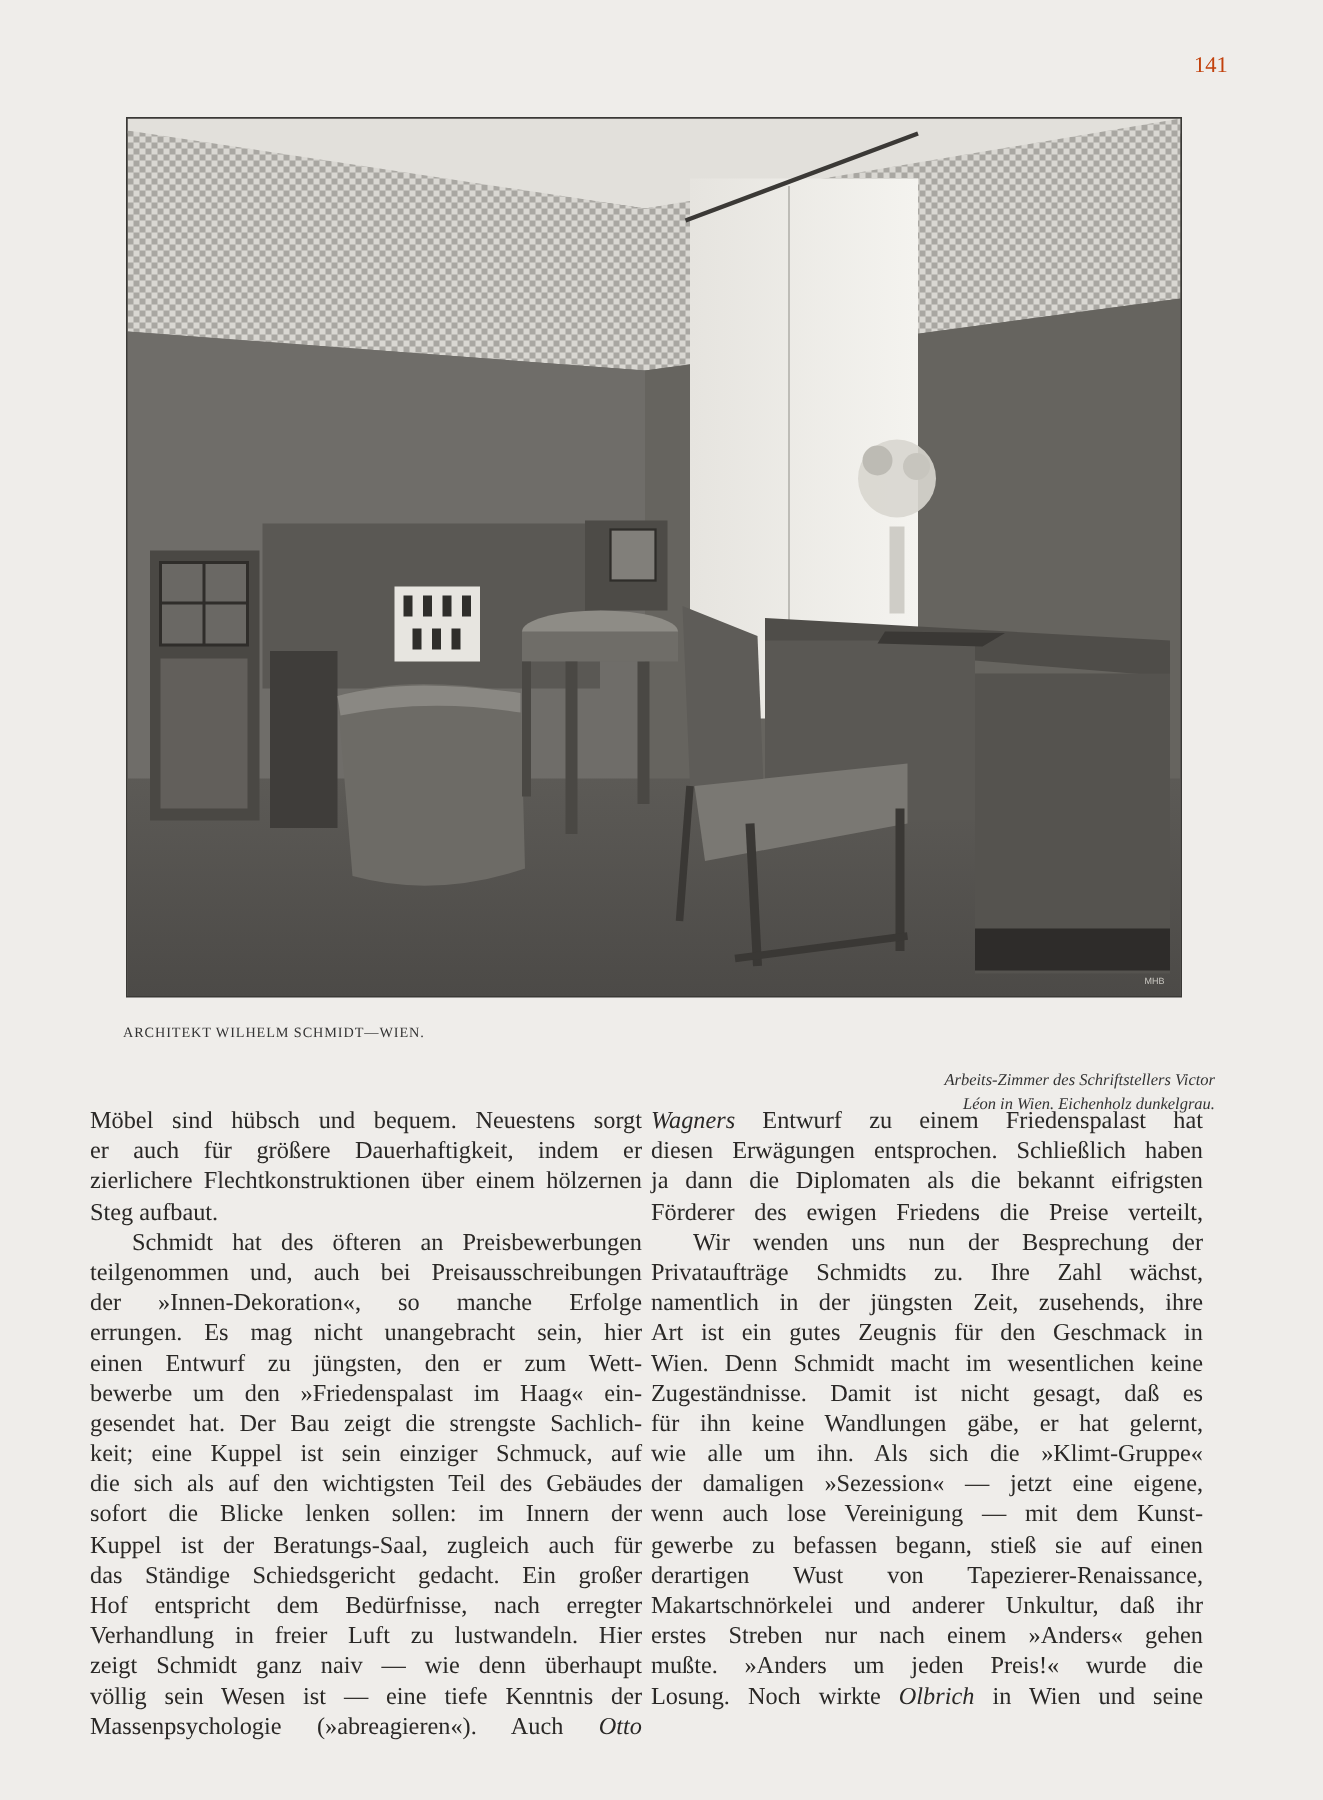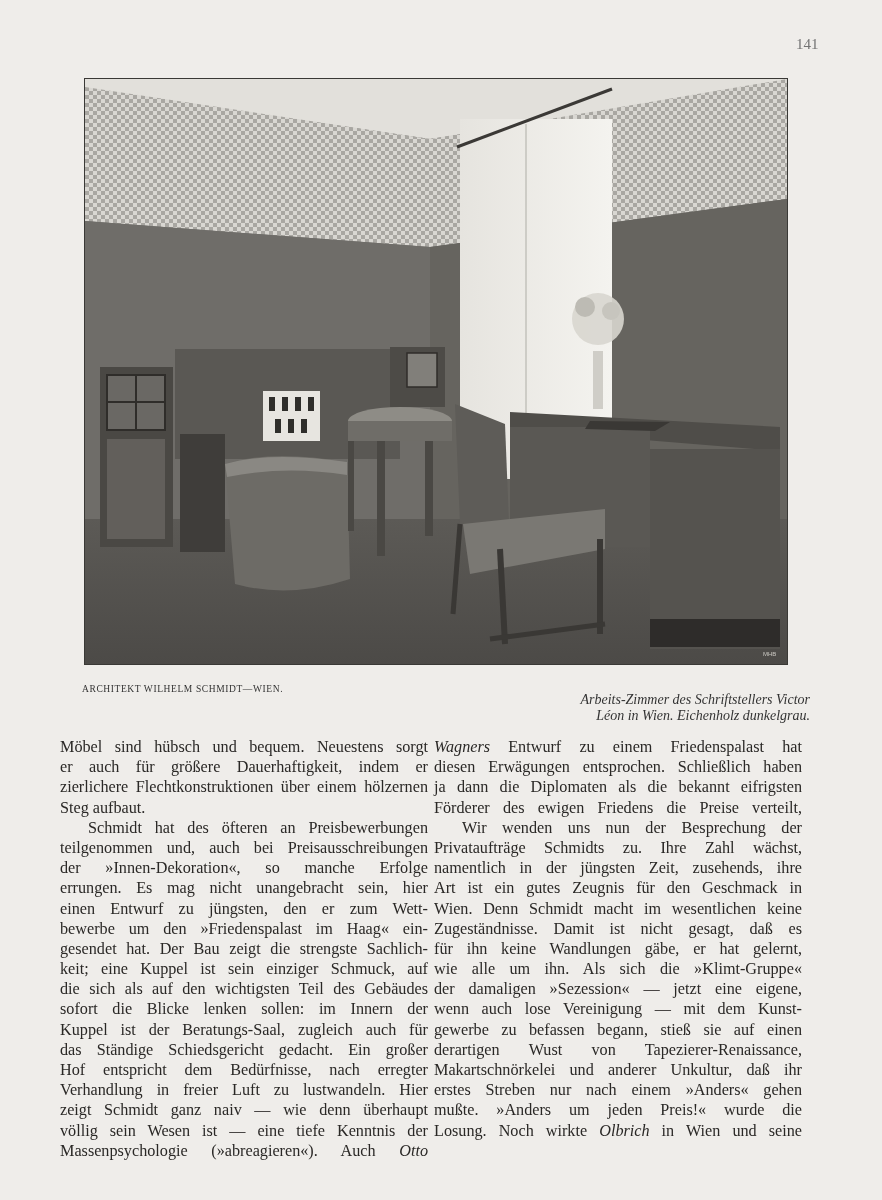--- a/index.html
+++ b/index.html
@@ -14,37 +14,37 @@
     position: absolute; top: 36px; left: 0; width: 882px; height: 20px;
   }
   .journal-title {
     position: absolute; left: 353px; top: 0;
     font-family: "Liberation Serif", serif; font-size: 15px; letter-spacing: 0.2px;
     color: #222;
     margin-top: 40px;
   }
   .page-number {
     position: absolute; left: 796px; top: 0;
-    font-family: "Liberation Serif", serif; font-size: 15px; color: #737373;
+    font-family: "Liberation Serif", serif; font-size: 15px; color: #c2410c;
   }
   .photo {
     position: absolute; left: 85px; top: 79px; width: 702px; height: 585px;
     background: #6e6c68;
     box-shadow: 0 0 0 1px #3a3936;
     overflow: hidden;
   }
   .photo svg { display: block; }
   .caption-left {
     position: absolute; left: 82px; top: 684px;
     font-family: "Liberation Serif", serif; font-size: 9.5px; letter-spacing: 0.6px;
     color: #333;
   }
   .caption-right {
-    position: absolute; left: 540px; top: 692px; width: 270px;
-    font-family: "Liberation Serif", serif; font-style: italic; font-size: 14px;
+    position: absolute; left: 540px; top: 712px; width: 270px;
+    font-family: "Liberation Serif", serif; font-style: italic; font-size: 11px;
     line-height: 16px; color: #333; text-align: right;
   }
   .column {
     position: absolute; top: 737px; width: 368px;
     font-family: "Liberation Serif", serif; font-size: 16.2px; line-height: 20.2px;
     color: #2a2826;
   }
   .col-left { left: 60px; }
   .col-right { left: 434px; }
   .line { display: block; white-space: nowrap; text-align: justify; text-align-last: justify; height: 20.2px; }

